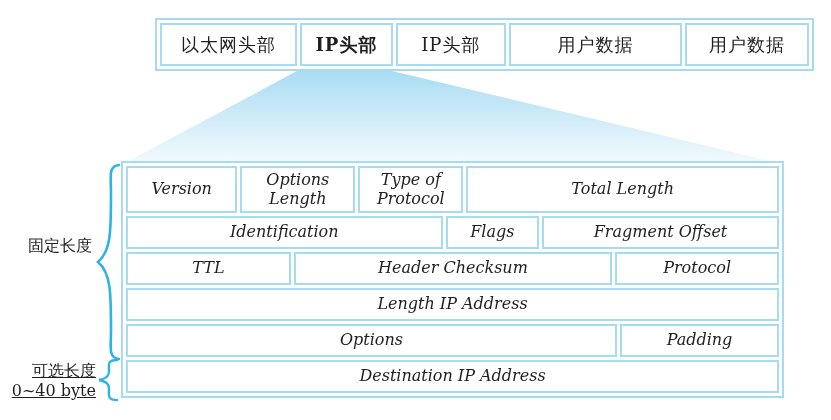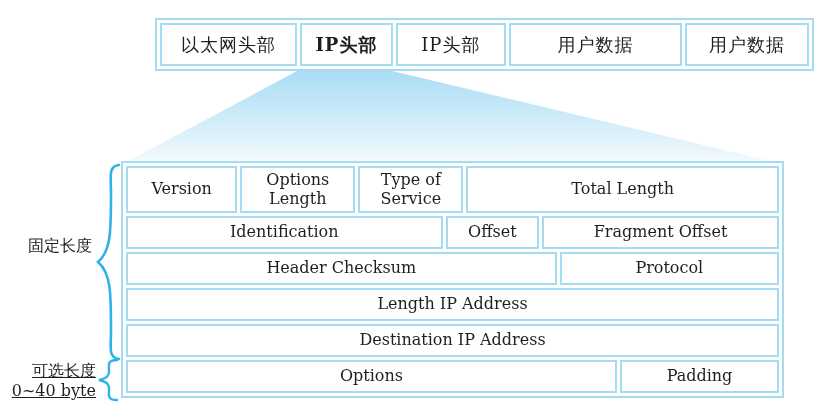--- a/index.html
+++ b/index.html
@@ -18,21 +18,21 @@
     display:flex;align-items:center;justify-content:center;
     font-size:18px;letter-spacing:1px;background:#fff;white-space:nowrap;
   }
   .frame-cell.bold{font-weight:700;}
   
   .funnel-svg{position:absolute;left:0;top:0;width:831px;height:420px;pointer-events:none;}
   
   .ip-table{
     position:absolute;left:121px;top:161px;width:663px;height:237px;
     box-sizing:border-box;border:2px solid var(--border,#a6dcf2);
-    padding:3px;display:flex;flex-direction:column;gap:3px;background:#fff;
+    padding:3px;display:flex;flex-direction:column;gap:3px;background:#fff;font-style:italic;
   }
   .ip-row{display:flex;gap:3px;height:33px;}
   .ip-row.tall{height:47px;}
   .ip-cell{
     box-sizing:border-box;border:2px solid var(--border,#a6dcf2);
     display:flex;align-items:center;justify-content:center;
     font-size:16px;line-height:1.15;text-align:center;background:#fff;
     padding:0 4px;
   }
   
@@ -82,61 +82,64 @@
 
   <div class="ip-table">
     <div class="ip-row tall">
       <div class="ip-cell" style="flex:110">
         <span>Version</span>
       </div>
       <div class="ip-cell" style="flex:114">
         <span>Options Length</span>
       </div>
       <div class="ip-cell" style="flex:103">
-        <span>Type of Service</span>
+        <span>Type of Protocol</span>
       </div>
       <div class="ip-cell" style="flex:333">
         <span>Total Length</span>
       </div>
     </div>
     <div class="ip-row">
       <div class="ip-cell" style="flex:329">
         <span>Identification</span>
       </div>
       <div class="ip-cell" style="flex:88">
-        <span>Offset</span>
+        <span>Flags</span>
       </div>
       <div class="ip-cell" style="flex:243">
         <span>Fragment Offset</span>
       </div>
     </div>
     <div class="ip-row">
+      <div class="ip-cell" style="flex:165">
+        <span>TTL</span>
+      </div>
       <div class="ip-cell" style="flex:331">
         <span>Header Checksum</span>
       </div>
       <div class="ip-cell" style="flex:164">
         <span>Protocol</span>
       </div>
     </div>
     <div class="ip-row">
       <div class="ip-cell" style="flex:660">
         <span>Length IP Address</span>
       </div>
     </div>
     <div class="ip-row">
-      <div class="ip-cell" style="flex:660">
-        <span>Destination IP Address</span>
-      </div>
-    </div>
-    <div class="ip-row">
       <div class="ip-cell" style="flex:505">
         <span>Options</span>
       </div>
       <div class="ip-cell" style="flex:155">
         <span>Padding</span>
+      </div>
+    </div>
+    <div class="ip-row">
+      <div class="ip-cell" style="flex:660">
+        <span>Destination IP Address</span>
       </div>
     </div>
   </div>
 
   <div class="side-label label-fixed">
     <span class="l1">固定长度</span>
   </div>
   <svg class="brace-svg brace-big" width="30" height="198" viewBox="0 0 30 198">
     <path class="brace-path" stroke-width="2.6" d="M27,2 C16,3 19,14 19,30 C19,68 19,88 6,99 C19,110 19,130 19,168 C19,184 16,195 27,196"></path>
   </svg>

